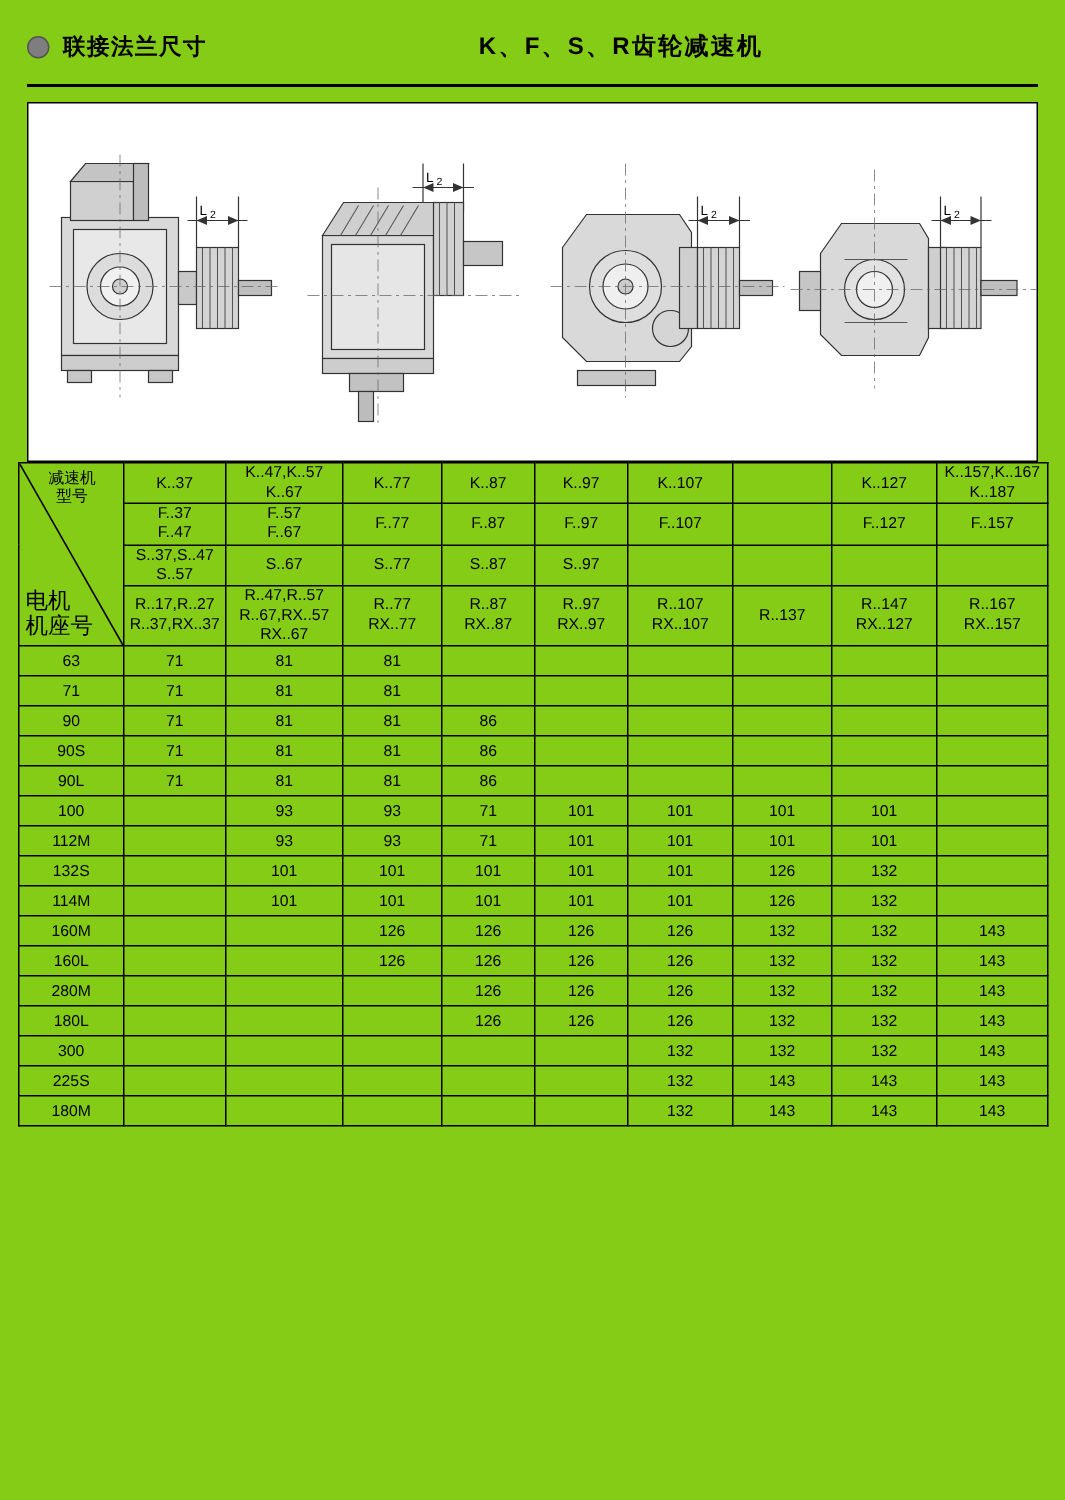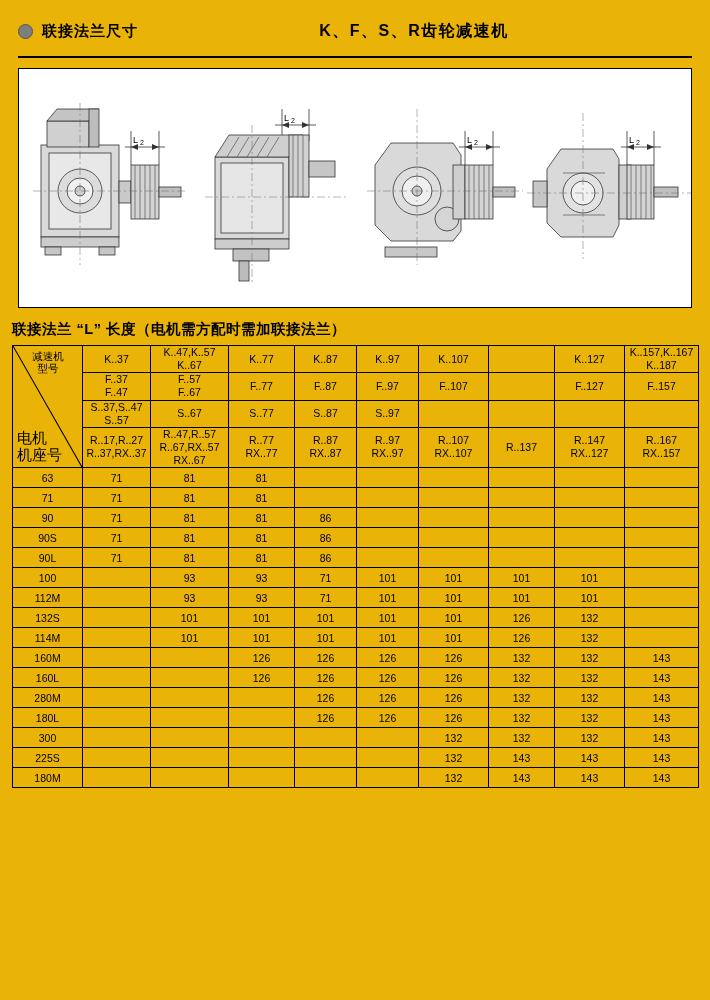--- a/index.html
+++ b/index.html
@@ -5,21 +5,21 @@
   * { box-sizing: border-box; }
   html, body {
     margin: 0; padding: 0;
     width: 710px; height: 1000px;
     background: #ffffff;
     font-family: "Liberation Sans", sans-serif;
   }
   .page {
     position: relative;
     width: 710px; height: 1000px;
-    background: #eab308;
+    background: #84cc16;
     overflow: hidden;
   }
 
   
   .header {
     position: relative;
     height: 62px;
     padding: 0 18px;
     display: flex;
     align-items: center;
@@ -312,21 +312,20 @@
             <line x1="60" y1="44" x2="60" y2="190" stroke="#666" stroke-width="0.5" stroke-dasharray="8 3 2 3"></line>
           </g>
           <text x="106" y="74" font-size="9" fill="#000" font-family="Liberation Sans, sans-serif">L</text>
           <text x="113" y="76" font-size="7" fill="#000" font-family="Liberation Sans, sans-serif">2</text>
         </svg>
       </div>
 
     </div>
   </div>
 
-  <div class="section-title">联接法兰 “L” 长度（电机需方配时需加联接法兰）</div>
 
   <div class="table-wrap">
     <table class="spec">
       <colgroup>
         <col style="width:70px">
         <col style="width:68px">
         <col style="width:78px">
         <col style="width:66px">
         <col style="width:62px">
         <col style="width:62px">

